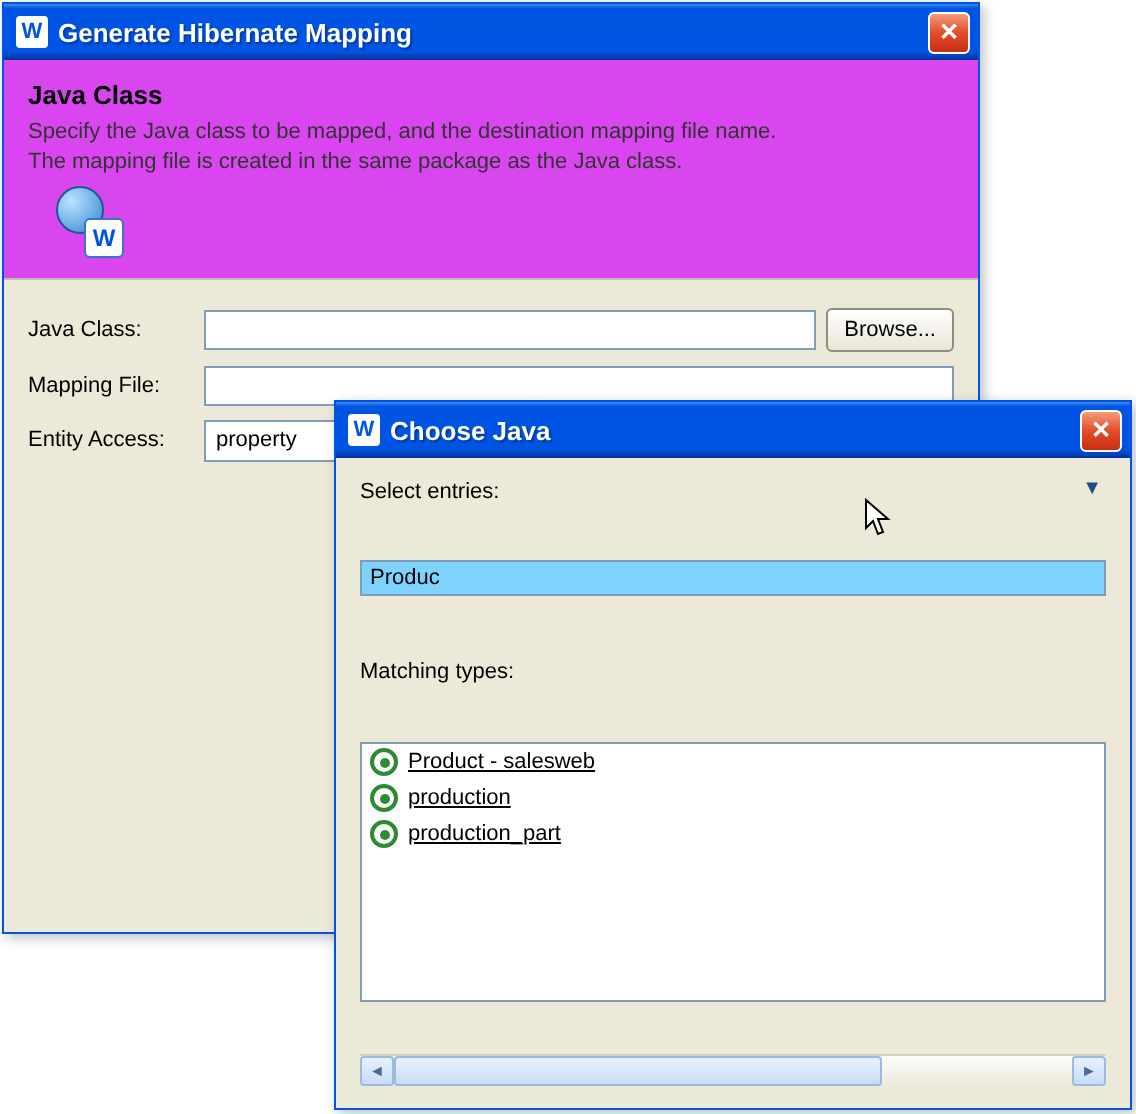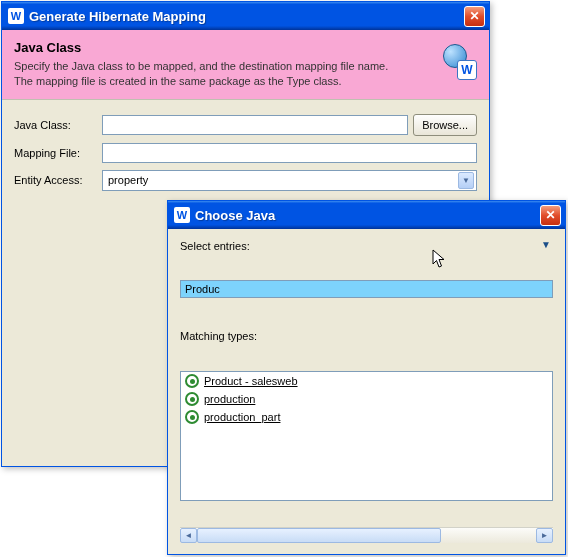--- a/index.html
+++ b/index.html
@@ -6,21 +6,21 @@
 body { font-family: Tahoma, Arial, sans-serif; font-size: 11px; width: 568px; height: 557px; position: relative; overflow: hidden; background: #fff; }
 
 .window { position: absolute; border: 1px solid #0054e3; background: #ece9d8; box-shadow: 2px 2px 6px rgba(0,0,0,0.25); }
 .titlebar { height: 28px; background: linear-gradient(to bottom, #3c8cf0 0%, #0054e3 8%, #0054e3 85%, #003399 100%); display: flex; align-items: center; padding: 0 4px 0 6px; color: #fff; font-weight: bold; font-size: 13px; }
 .titlebar .tb-icon { width: 16px; height: 16px; margin-right: 5px; display:inline-flex; align-items:center; justify-content:center; background:#fff; border-radius:2px; color:#0054e3; font-weight:bold; font-size:11px; }
 .titlebar .tb-title { flex: 1; text-shadow: 1px 1px 1px rgba(0,0,0,0.3); }
 .close-btn { width: 21px; height: 21px; background: linear-gradient(to bottom, #f49c7c 0%, #e14d2b 50%, #c72f10 100%); border: 1px solid #fff; border-radius: 3px; color: #fff; font-weight: bold; font-size: 12px; display: flex; align-items: center; justify-content: center; cursor: pointer; }
 
 
 .w1 { left: 1px; top: 1px; width: 489px; height: 466px; }
-.header-panel { background: #f9a8d4; border-bottom: 1px solid #c0c0b0; padding: 10px 12px; display: flex; }
+.header-panel { background: #d946ef; border-bottom: 1px solid #c0c0b0; padding: 10px 12px; display: flex; flex-direction: column; }
 .header-text { flex: 1; }
 .header-text .h1 { font-size: 13px; font-weight: bold; margin-bottom: 4px; }
 .header-text .desc { color: #333; line-height: 1.35; }
 .header-icon { width: 40px; height: 40px; margin-left: 8px; flex:0 0 40px; position:relative; }
 .header-icon .globe { position:absolute; width:24px; height:24px; border-radius:50%; background: radial-gradient(circle at 30% 30%, #bde2ff, #2f85cf); border:1px solid #1a5a90; top:4px; left:6px; }
 .header-icon .wbadge { position:absolute; right:0; bottom:0; width:20px; height:20px; background:#fff; border:1px solid #3a74c4; border-radius:3px; display:flex; align-items:center; justify-content:center; color:#0054e3; font-weight:bold; font-size:12px; }
 
 .form-area { padding: 14px 12px; }
 .frow { display: flex; align-items: center; margin-bottom: 7px; }
 .flabel { width: 88px; text-align: left; padding-right: 16px; }
@@ -66,21 +66,21 @@
     <span class="tb-icon">W</span>
     <span class="tb-title">Generate Hibernate Mapping</span>
     <div class="close-btn">
       <span>✕</span>
     </div>
   </div>
   <div class="header-panel">
     <div class="header-text">
       <div class="h1">Java Class</div>
       <div class="desc">Specify the Java class to be mapped, and the destination mapping file name.</div>
-      <div class="desc">The mapping file is created in the same package as the Type class.</div>
+      <div class="desc">The mapping file is created in the same package as the Java class.</div>
     </div>
     <div class="header-icon">
       <div class="globe"></div>
       <div class="wbadge">W</div>
     </div>
   </div>
   <div class="form-area">
     <div class="frow">
       <div class="flabel">Java Class:</div>
       <input class="ftext" type="text" value="" style="">

